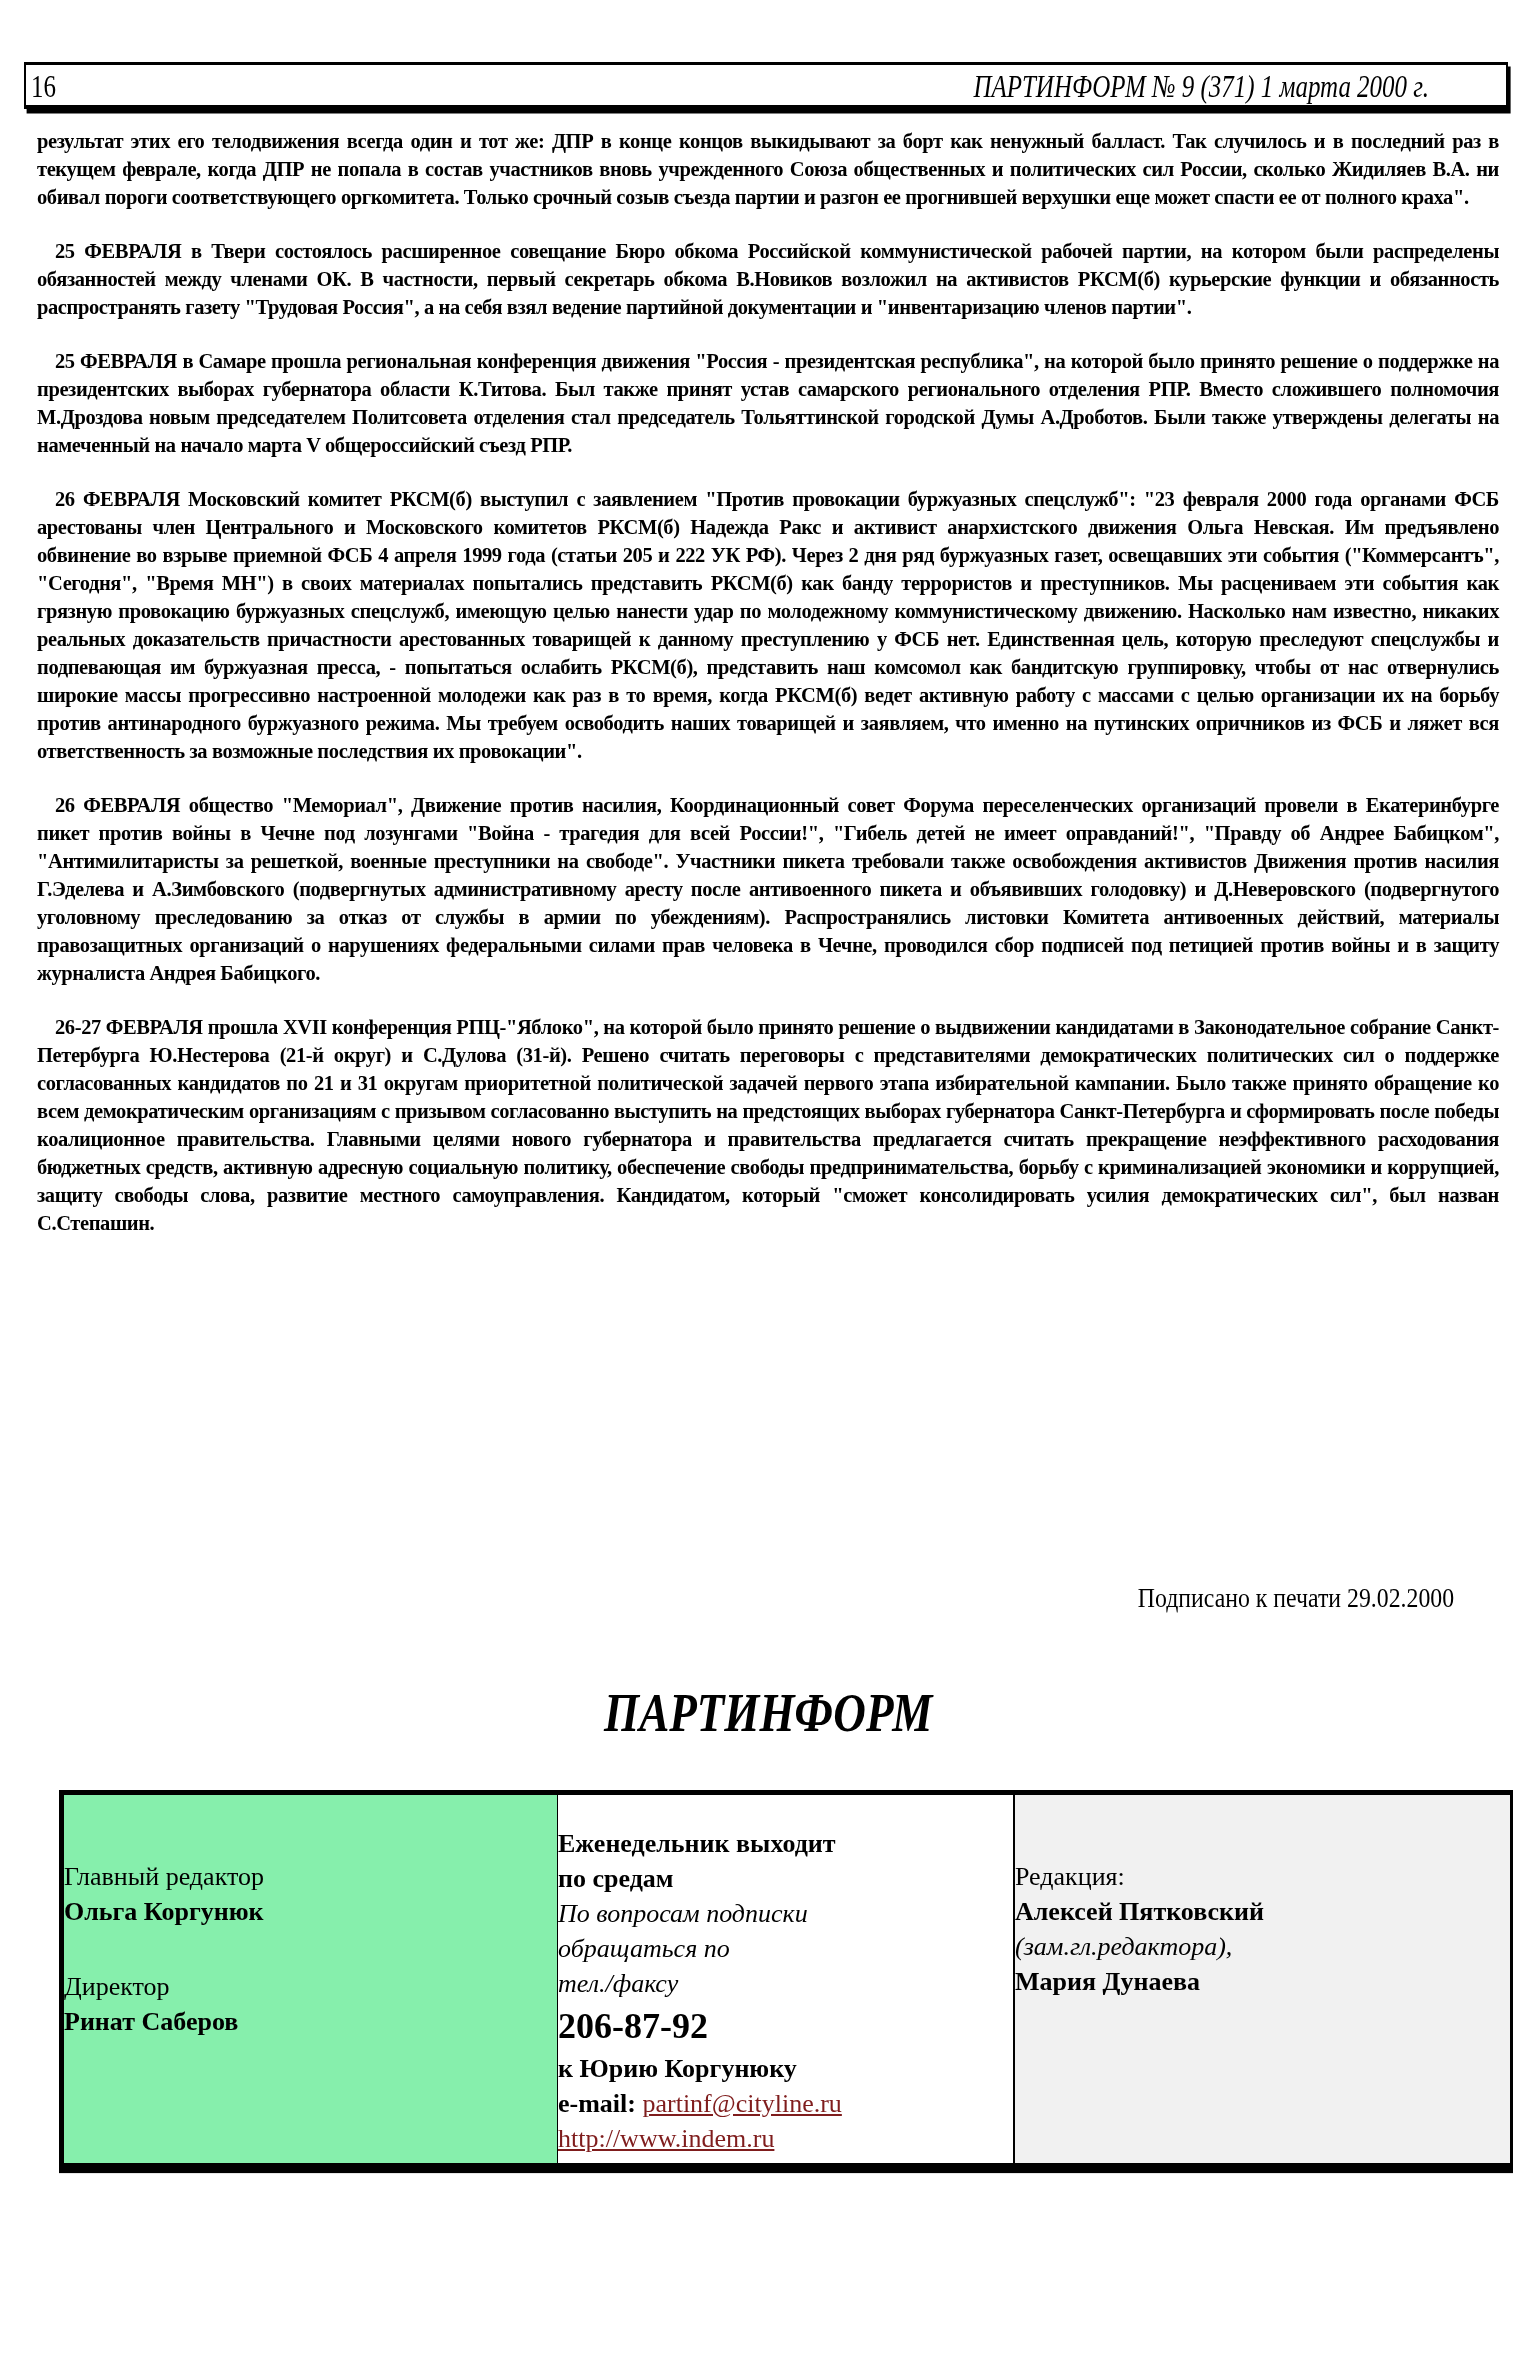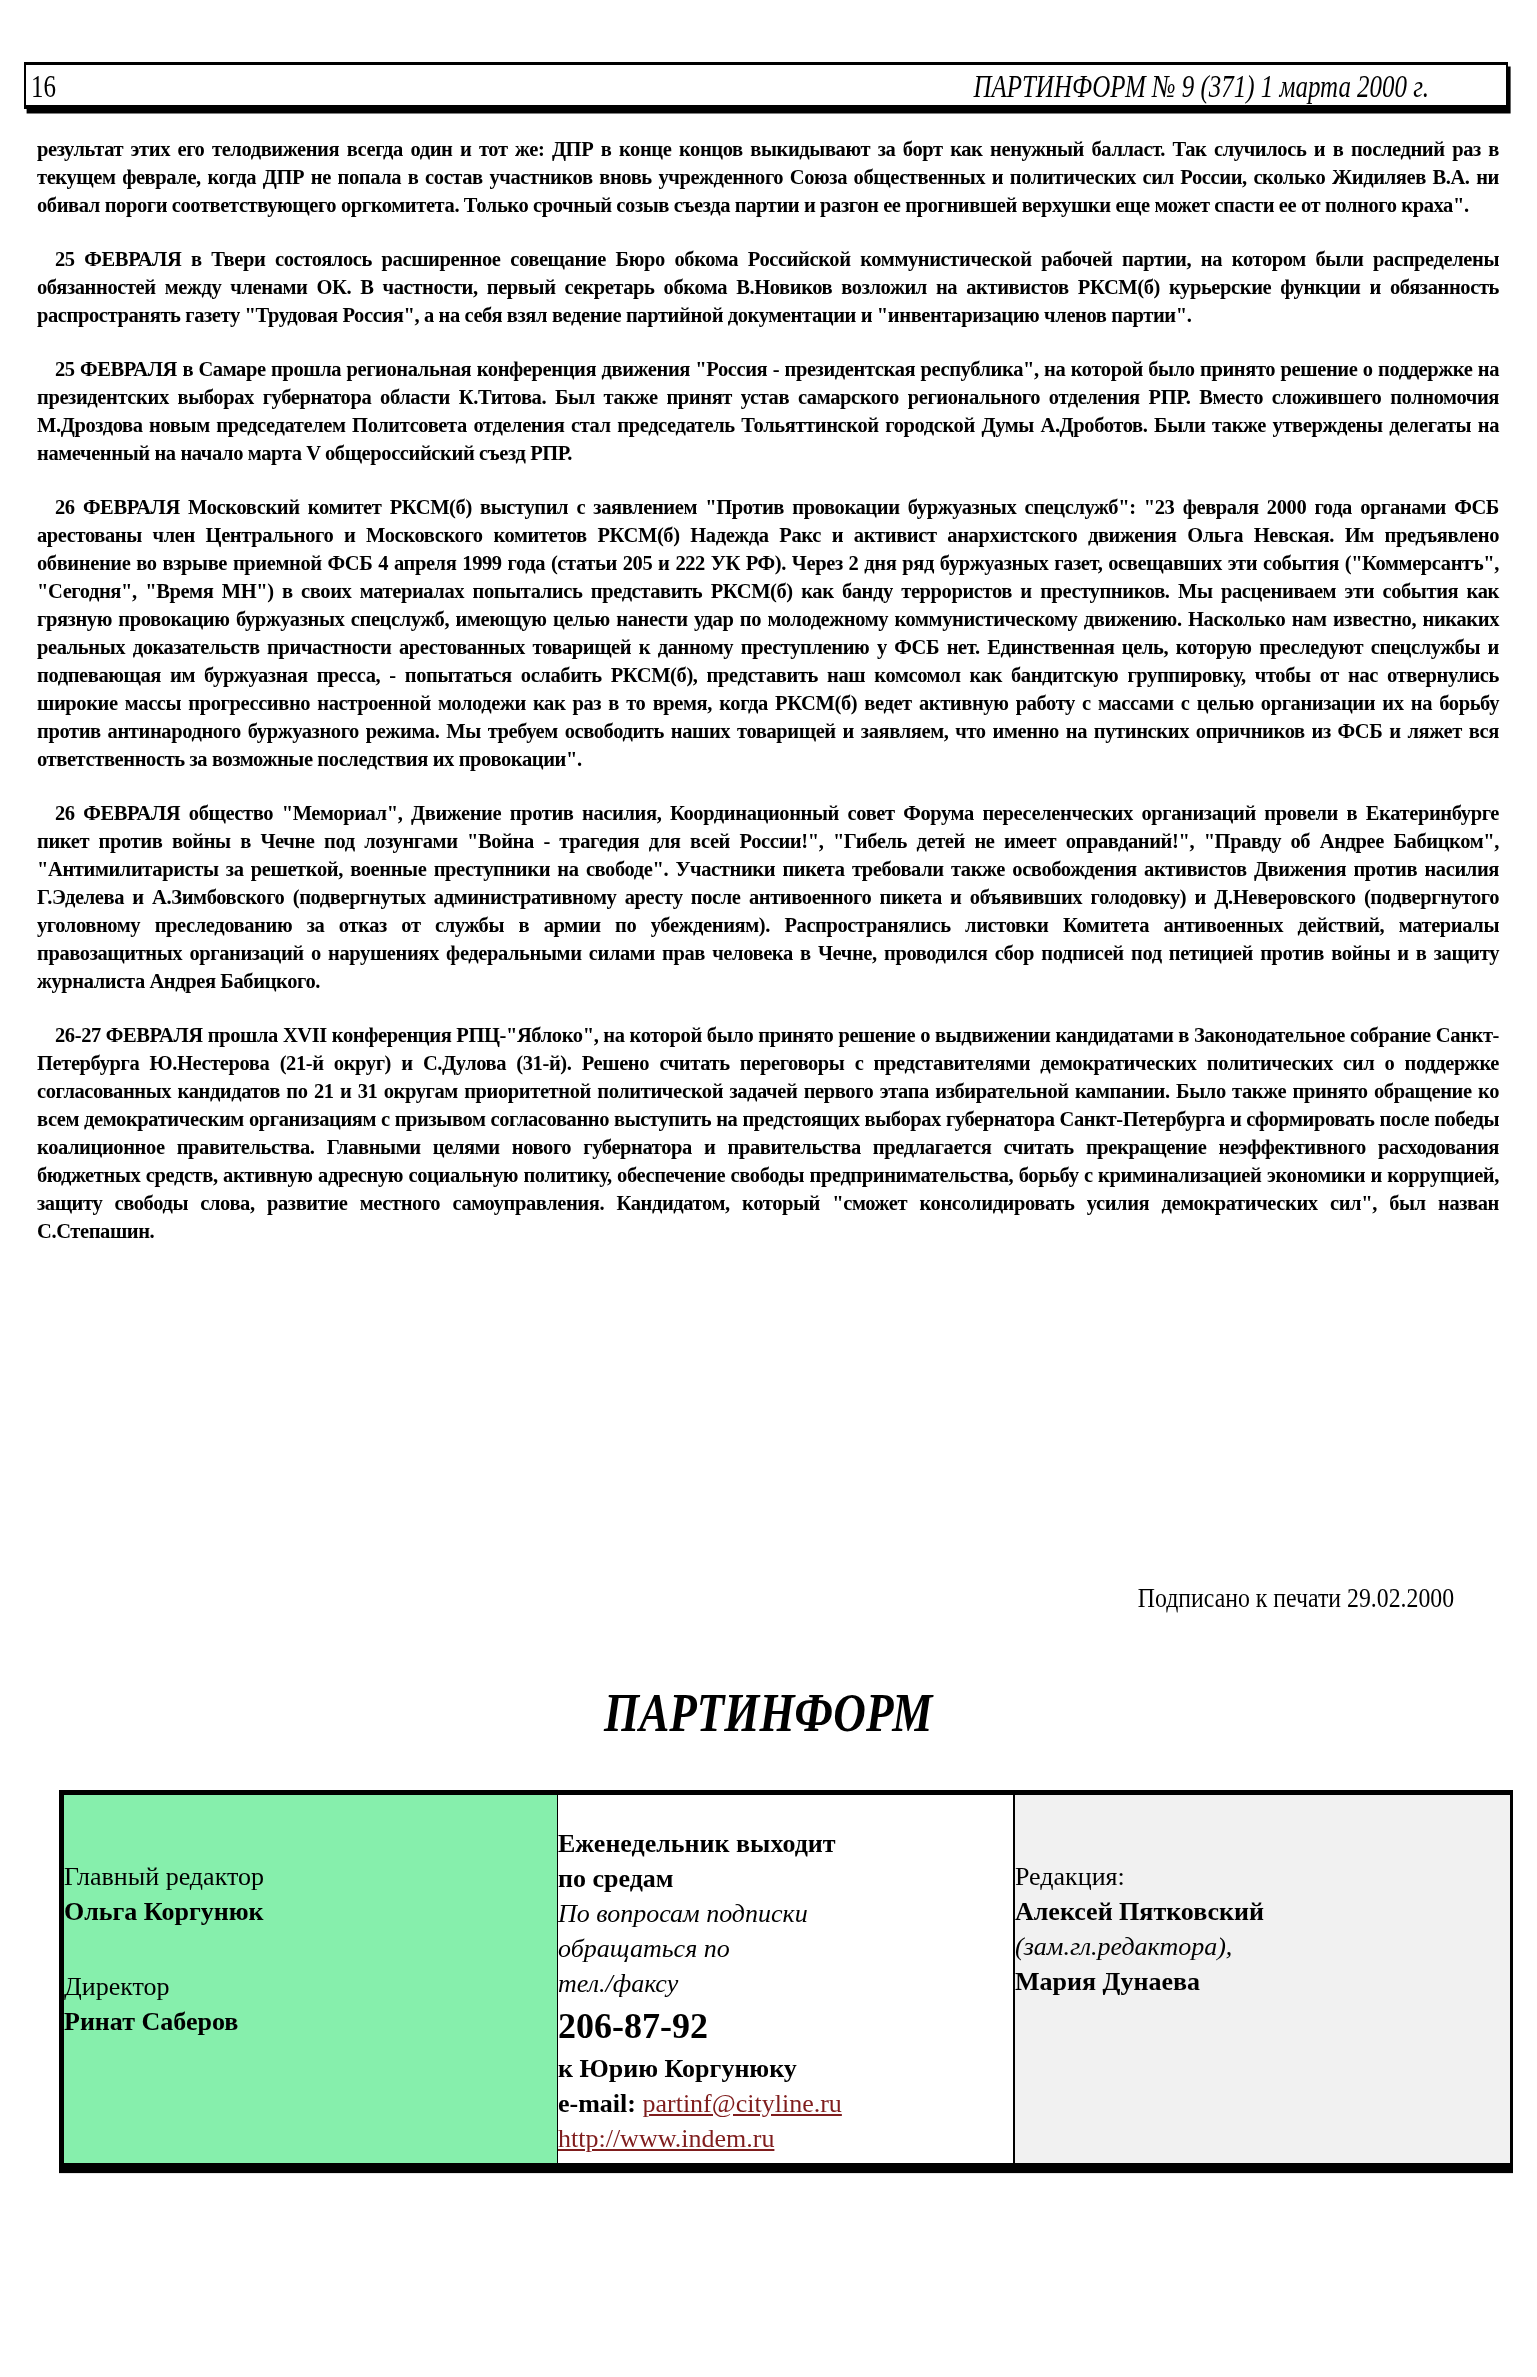--- a/index.html
+++ b/index.html
@@ -36,21 +36,21 @@
       transform: scaleX(0.78); transform-origin: right center;
       white-space: nowrap;
     }
     
     .article {
       position: absolute;
       left: 37px; top: 127px;
       width: 1462px;
     }
     .article p {
-      margin: 8px 0 26px 0;
+      margin: 0 0 26px 0;
       font-weight: bold;
       font-size: 20.5px;
       line-height: 28px;
       text-align: justify;
       text-indent: 18px;
       letter-spacing: -0.4px;
     }
     .article p.cont { text-indent: 0; }
     .article .date { font-weight: bold; }
     .signed {

